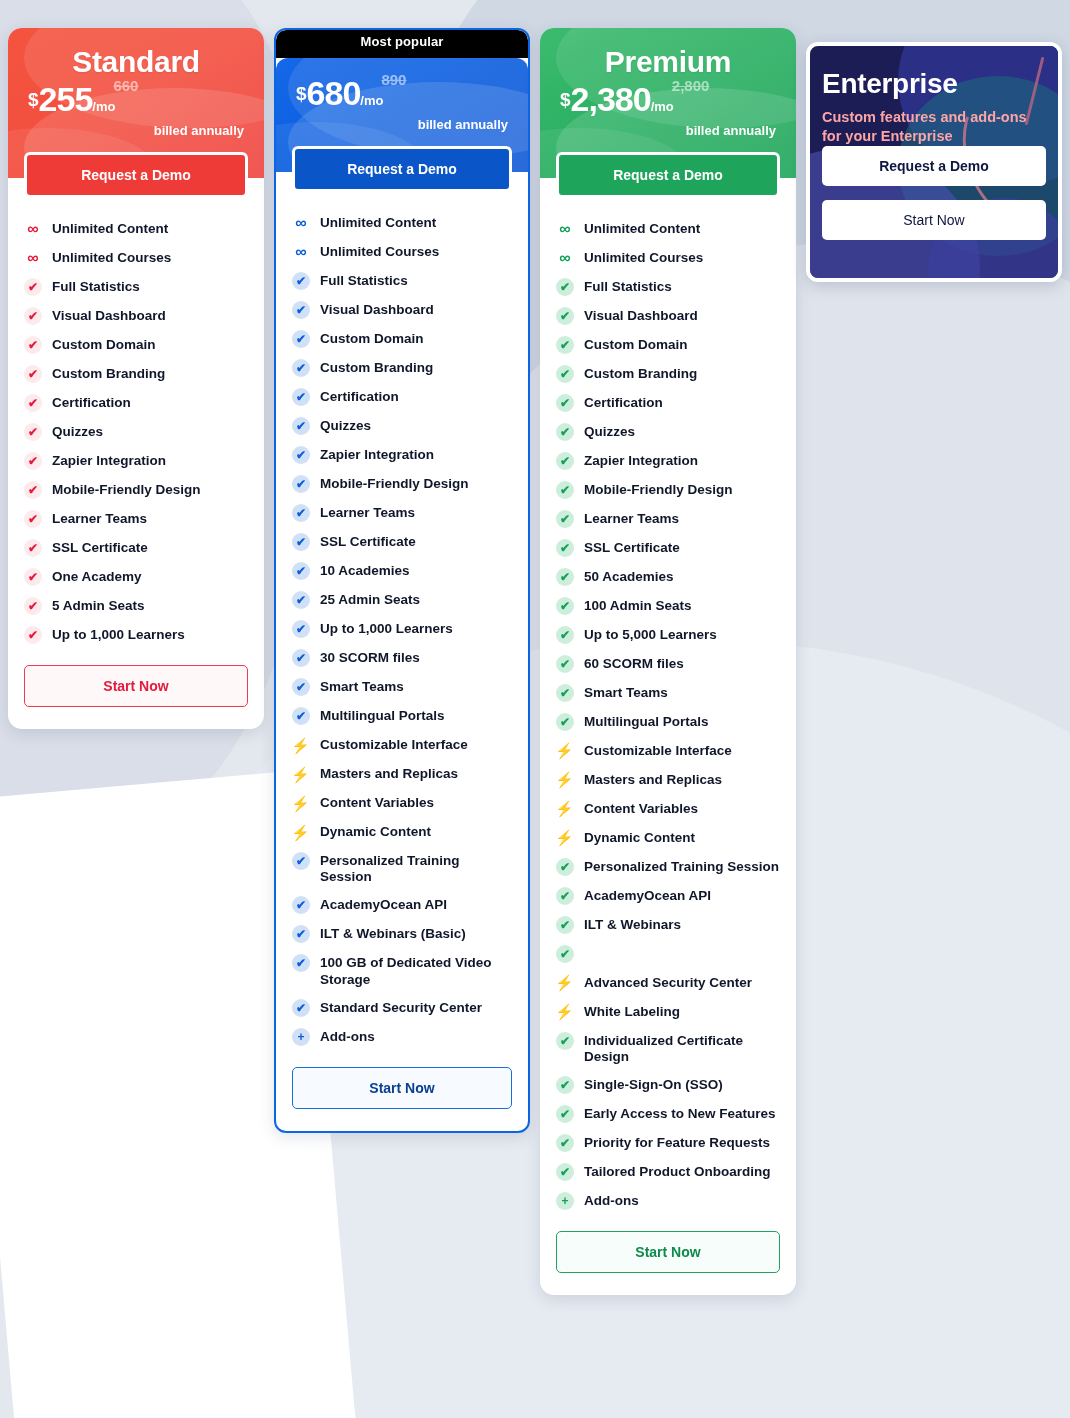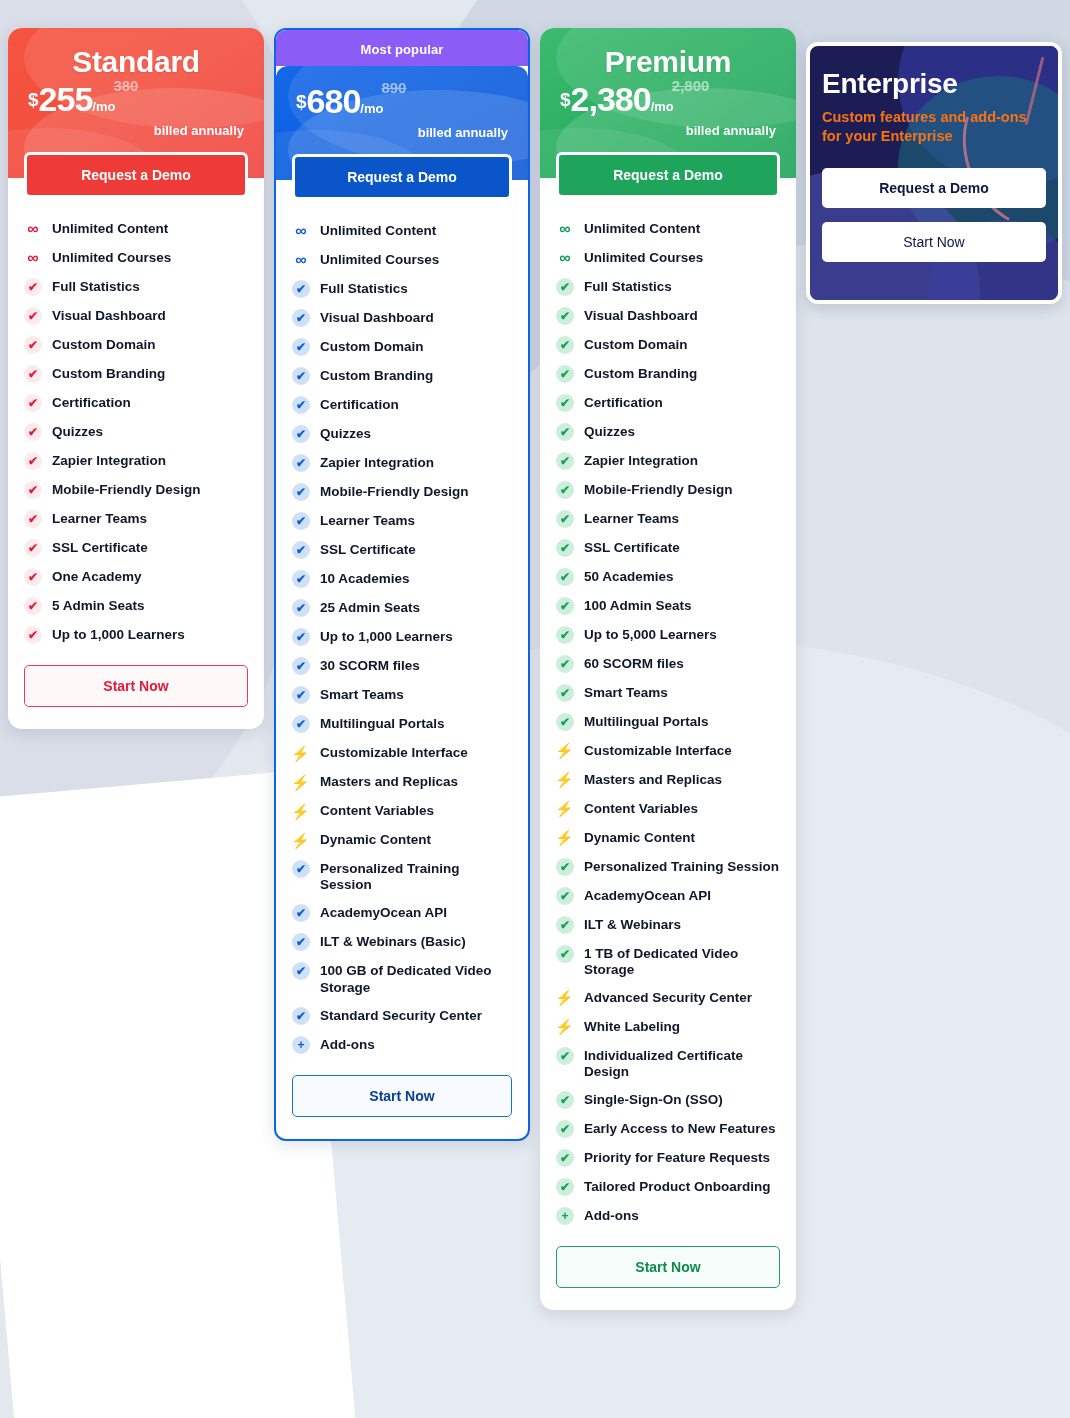--- a/index.html
+++ b/index.html
@@ -54,23 +54,23 @@
   .card {
     background: #ffffff;
     border-radius: 14px;
     box-shadow: 0 4px 16px rgba(40,55,90,.14);
     overflow: hidden;
     position: relative;
   }
   .card.pro { border: 2px solid #0c66e4; border-radius: 12px; }
 
   .popular-badge {
-    background: #8b5cf6; color: #fff;
+    background: #000000; color: #fff;
     font-size: 13px; font-weight: bold; text-align: center;
-    padding: 12px 0 9px; border-radius: 10px 10px 0 0;
+    padding: 4px 0 9px; border-radius: 10px 10px 0 0;
     letter-spacing: .1px;
   }
 
   
   .head {
     position: relative; overflow: hidden;
     padding: 18px 20px 40px;
     border-radius: 12px 12px 0 0;
     color: #fff;
   }
@@ -188,22 +188,22 @@
     position: absolute; right: -18px; top: 34px;
     width: 110px; height: 150px; border-radius: 50%;
     border: 3px solid #c4758a; border-color: transparent transparent transparent #c4758a;
     transform: rotate(-22deg); opacity: .85;
   }
   .ent-title {
     position: relative; z-index: 2; color: #fff;
     font-size: 28px; font-weight: bold; letter-spacing: -.3px; margin-bottom: 8px;
   }
   .ent-sub {
-    position: relative; z-index: 2; color: #f97316;
-    font-size: 14.5px; font-weight: bold; line-height: 1.32; margin-bottom: 22px;
+    position: relative; z-index: 2; color: #fca5a5;
+    font-size: 14.5px; font-weight: bold; line-height: 1.32; 
   }
   .ent-btn {
     position: relative; z-index: 2;
     display: block; width: 100%; text-align: center;
     background: #fff; color: #0f1640;
     font-size: 14px; font-weight: bold; padding: 12px 0;
     border-radius: 5px; cursor: pointer; margin-bottom: 14px;
   }
   .ent-btn.secondary { font-weight: normal; }
 </style>
@@ -224,21 +224,21 @@
     <div class="card">
       <div class="head standard">
         <div class="wave w1"></div>
         <div class="wave w2"></div>
         <div class="wave w3"></div>
         <div class="plan-name">Standard</div>
         <div class="price-row">
           <span class="cur">$</span>
           <span class="amount">255</span>
           <span class="per">/mo</span>
-          <span class="old">380</span>
+          <span class="old">660</span>
         </div>
         <div class="billed">billed annually</div>
       </div>
       <div class="demo-wrap">
         <div class="demo-btn standard">Request a Demo</div>
       </div>
       <div class="features">
         <div class="feat">
             <span class="ico inf c-red">∞</span>
             <span class="feat-label">Unlimited Content</span>
@@ -558,21 +558,20 @@
         <div class="feat">
             <span class="ico check c-green">✔</span>
             <span class="feat-label">AcademyOcean API</span>
           </div>
         <div class="feat">
             <span class="ico check c-green">✔</span>
             <span class="feat-label">ILT &amp; Webinars</span>
           </div>
         <div class="feat">
             <span class="ico check c-green">✔</span>
-            <span class="feat-label">1 TB of Dedicated Video Storage</span>
           </div>
         <div class="feat">
             <span class="ico bolt">⚡</span>
             <span class="feat-label">Advanced Security Center</span>
           </div>
         <div class="feat">
             <span class="ico bolt">⚡</span>
             <span class="feat-label">White Labeling</span>
           </div>
         <div class="feat">

